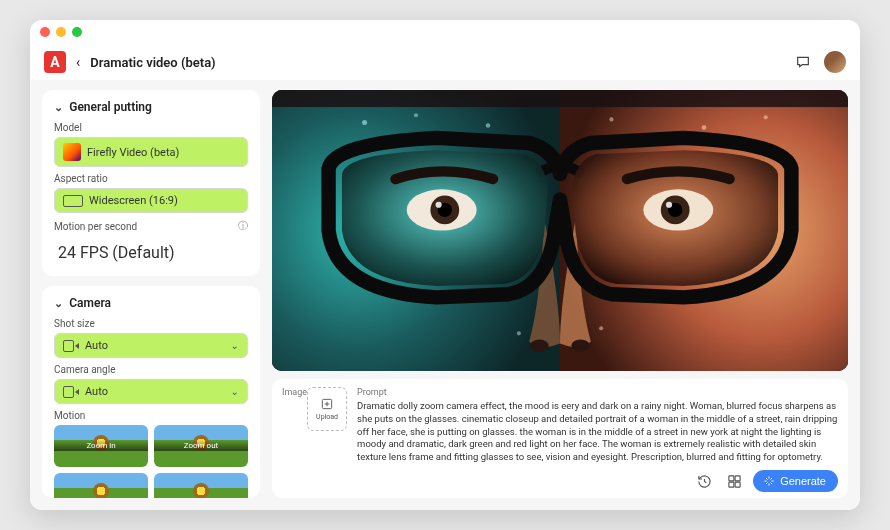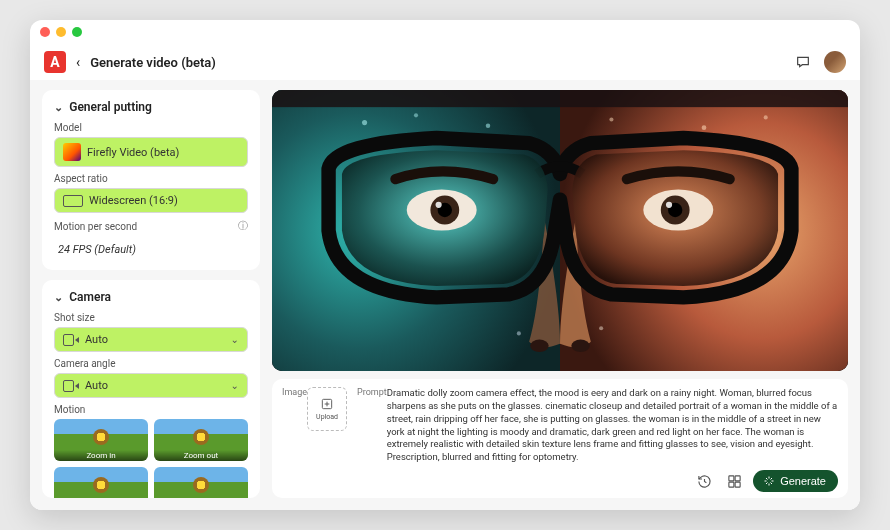--- a/index.html
+++ b/index.html
@@ -111,40 +111,40 @@
     .cam-icon::before {
       content:""; position:absolute; left:0; top:0; width:11px; height:12px;
       border:1.5px solid #555; border-radius:2px; box-sizing:border-box;
     }
     .cam-icon::after {
       content:""; position:absolute; right:0; top:3px;
       border-top:3px solid transparent; border-bottom:3px solid transparent;
       border-right:4px solid #555;
     }
     .static-value {
-      font-size: 11px; color: #333; padding: 6px 4px 2px 4px; font-style: italic;
+      font-size: 16px; color: #333; padding: 6px 4px 2px 4px;
     }
     .motion-grid {
       display: grid; grid-template-columns: 1fr 1fr; gap: 6px; margin-top: 4px;
     }
     .motion-tile {
       border-radius: 6px; overflow: hidden; position: relative; height: 42px;
     }
     .motion-img {
       width: 100%; height: 100%;
       background: linear-gradient(to bottom, #6db4e8 35%, #5a9a2c 35%);
       position: relative;
     }
     .motion-img::after {
       content:""; position:absolute; left:50%; top:44%; transform:translate(-50%,-50%);
       width: 16px; height:16px; background: radial-gradient(circle, #ffdb3a 38%, #9a6b1f 40%);
       border-radius:50%;
     }
     .motion-caption {
-      position: absolute; left:0; right:0; bottom:0;
+      position: absolute; left:0; right:0; bottom:16px;
       font-size: 8px; color:#fff; text-align:center;
       background: linear-gradient(transparent, rgba(0,0,0,0.55));
       padding: 1px 16px;
     }
     .main {
       flex: 1; display: flex; flex-direction: column; gap: 8px;
     }
     .preview {
       flex: 1;
       border-radius: 10px;
@@ -160,55 +160,55 @@
     .prompt-row { display: flex; gap: 10px; align-items: stretch; }
     .upload-col { display: flex; flex-direction: row; }
     .small-label { font-size: 9px; color: #777; margin-bottom: 3px; }
     .upload-box {
       width: 40px; height: 44px; border: 1px dashed #bbb; border-radius: 6px;
       display: flex; flex-direction: column; align-items: center; justify-content: center;
       gap: 2px;
     }
     .upload-box svg { width: 14px; height: 14px; }
     .upload-text { font-size: 7px; color: #555; }
-    .prompt-col { flex: 1; display: flex; flex-direction: row; }
+    .prompt-col { flex: 1; display: flex; flex-direction: column; }
     .prompt-text {
       font-size: 9.5px; line-height: 1.35; color: #333;
     }
     .action-row {
       display: flex; align-items: center; justify-content: flex-end; gap: 8px;
       margin-top: 2px;
     }
     .icon-btn {
       width: 22px; height: 22px; display:flex; align-items:center; justify-content:center;
       color:#555; border-radius: 5px;
     }
     .gen-btn {
-      background: #14532d; color:#fff; border:none; border-radius:12px;
+      background: #3b82f6; color:#fff; border:none; border-radius:12px;
       font-size: 11px; font-weight:500; padding: 5px 12px 5px 10px;
       display:flex; align-items:center; gap:5px;
     }
     .gen-btn svg { width:12px; height:12px; }
   </style>
 </head>
 <body>
 
 <div class="window">
   <div class="titlebar">
     <div class="dot dot-r"></div>
     <div class="dot dot-y"></div>
     <div class="dot dot-g"></div>
   </div>
 
   <div class="header">
     <div class="app-logo">
       <span>A</span>
     </div>
     <span class="back-chevron">‹</span>
-    <span class="header-title">Generate video (beta)</span>
+    <span class="header-title">Dramatic video (beta)</span>
     <div class="header-spacer"></div>
     <div class="header-icon">
       <svg viewBox="0 0 24 24" width="16" height="16" fill="none" stroke="currentColor" stroke-width="1.8">
         <path d="M4 5h16v11H11l-4 3v-3H4z"></path>
       </svg>
     </div>
     <div class="avatar"></div>
   </div>
 
   <div class="content">

